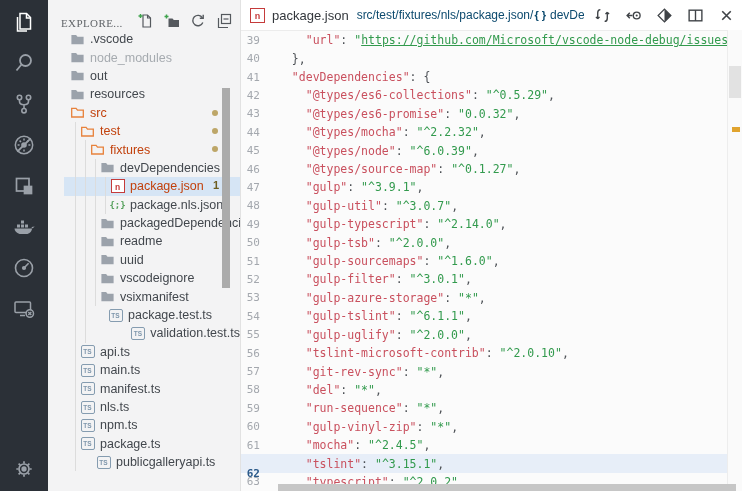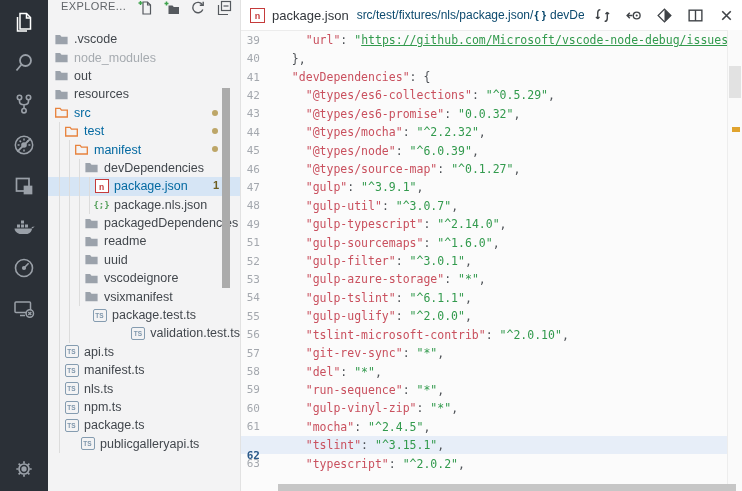--- a/index.html
+++ b/index.html
@@ -8,32 +8,32 @@
 
   
   #activity{width:48px;background:#2b3037;flex:none;display:flex;flex-direction:column;align-items:center;padding-top:10px;gap:17px;position:relative;}
   .act{width:24px;height:24px;color:#9aa0a8;cursor:pointer;flex:none;}
   .act.active{color:#ffffff;}
   .act svg{width:24px;height:24px;display:block;}
   #act-settings{position:absolute;bottom:10px;left:12px;}
 
   
   #sidebar{width:192px;background:#f3f3f4;flex:none;position:relative;overflow:hidden;border-right:1px solid #e2e2e2;}
-  #sb-head{height:29px;display:flex;align-items:flex-start;padding:0 8px 0 13px;}
+  #sb-head{height:29px;display:flex;align-items:flex-end;padding:0 8px 0 13px;font-family:Liberation Serif, serif;}
   #sb-title{font-size:11px;color:#616569;letter-spacing:.4px;flex:1;white-space:nowrap;overflow:hidden;}
   .sb-act{width:16px;height:16px;margin-left:10px;cursor:pointer;flex:none;}
   .sb-act svg{width:16px;height:16px;display:block;}
-  #tree{position:absolute;top:30px;left:0;right:0;}
+  #tree{position:absolute;top:30px;left:16px;right:0;}
   .trow{height:18.4px;display:flex;align-items:center;position:relative;font-size:12.5px;color:#42474d;cursor:pointer;}
   .trow.sel{background:#d6e5f5;}
   .trow .ticon{width:15px;height:15px;margin-right:5px;flex:none;display:flex;align-items:center;justify-content:center;}
   .trow .ticon svg{width:15px;height:15px;display:block;}
   .trow .lbl{white-space:nowrap;}
   .trow.dim .lbl{color:#a6abb0;text-align:center;}
-  .trow.mod .lbl{color:#0369a1;}
+  .trow.mod .lbl{color:#c2410c;}
   .guide{position:absolute;top:0;bottom:0;width:1px;background:#dcdcdc;}
   .dot{position:absolute;right:22px;top:6px;width:6px;height:6px;border-radius:50%;background:#bda668;}
   .badge1{position:absolute;right:21px;top:2px;font-size:11px;font-weight:bold;color:#6d5d20;}
   #sb-scroll{position:absolute;right:10px;top:88px;width:8px;height:200px;background:#ababab;}
 
   
   #editor{flex:1;min-width:0;position:relative;background:#fbfbfb;}
   #tabbar{height:30px;background:#ffffff;border-bottom:1px solid #ececec;display:flex;align-items:center;padding-left:9px;position:relative;}
   .npmico{width:13px;height:13px;border:1.5px solid #c53b3b;color:#c53b3b;font-weight:bold;font-size:9px;display:flex;align-items:flex-end;justify-content:center;line-height:11px;flex:none;background:#fff;}
   #tab-title{margin-left:7px;font-size:13px;color:#33373c;white-space:nowrap;}
@@ -218,21 +218,21 @@
           <span class="dot"></span>
         </div>
         <div class="trow mod" style="padding-left: 26px;">
           <span class="guide" style="left: 11px;"></span>
           <span class="guide" style="left: 21px;"></span>
           <span class="ticon">
             <svg viewBox="0 0 16 16" fill="none" stroke="#e8823c" stroke-width="1.4">
               <path d="M1.8 12.8 V3.6 h4.7 l1.5 1.8 h6.2 v7.4 z"></path>
             </svg>
           </span>
-          <span class="lbl">manifest</span>
+          <span class="lbl">fixtures</span>
           <span class="dot"></span>
         </div>
         <div class="trow" style="padding-left: 36px;">
           <span class="guide" style="left: 11px;"></span>
           <span class="guide" style="left: 21px;"></span>
           <span class="guide" style="left: 31px;"></span>
           <span class="ticon">
             <svg viewBox="0 0 16 16">
               <path fill="#9ba2ab" d="M1.5 3.2 h5 l1.5 1.8 h6.5 V13 H1.5 z"></path>
             </svg>
@@ -330,20 +330,27 @@
             <span style="width:12px;height:11px;border:1px solid #859cb0;border-radius:2px;color:#7e96ab;font-size:6.5px;font-weight:bold;display:flex;align-items:center;justify-content:center;">TS</span>
           </span>
           <span class="lbl">validation.test.ts</span>
         </div>
         <div class="trow" style="padding-left: 16px;">
           <span class="guide" style="left: 11px;"></span>
           <span class="ticon">
             <span style="width:12px;height:11px;border:1px solid #859cb0;border-radius:2px;color:#7e96ab;font-size:6.5px;font-weight:bold;display:flex;align-items:center;justify-content:center;">TS</span>
           </span>
           <span class="lbl">api.ts</span>
+        </div>
+        <div class="trow" style="padding-left: 16px;">
+          <span class="guide" style="left: 11px;"></span>
+          <span class="ticon">
+            <span style="width:12px;height:11px;border:1px solid #859cb0;border-radius:2px;color:#7e96ab;font-size:6.5px;font-weight:bold;display:flex;align-items:center;justify-content:center;">TS</span>
+          </span>
+          <span class="lbl">main.ts</span>
         </div>
         <div class="trow" style="padding-left: 16px;">
           <span class="guide" style="left: 11px;"></span>
           <span class="ticon">
             <span style="width:12px;height:11px;border:1px solid #859cb0;border-radius:2px;color:#7e96ab;font-size:6.5px;font-weight:bold;display:flex;align-items:center;justify-content:center;">TS</span>
           </span>
           <span class="lbl">manifest.ts</span>
         </div>
         <div class="trow" style="padding-left: 16px;">
           <span class="guide" style="left: 11px;"></span>
@@ -427,20 +434,21 @@
         <div class="cl"><span class="ln">40</span><span class="ct"><span class="tk-p">  },</span></span></div>
         <div class="cl"><span class="ln">41</span><span class="ct"><span class="tk-p">  </span><span class="tk-key">"devDependencies"</span><span class="tk-p">: {</span></span></div>
         <div class="cl"><span class="ln">42</span><span class="ct"><span class="tk-p">    </span><span class="tk-key">"@types/es6-collections"</span><span class="tk-p">: </span><span class="tk-s">"^0.5.29"</span><span class="tk-p">,</span></span></div>
         <div class="cl"><span class="ln">43</span><span class="ct"><span class="tk-p">    </span><span class="tk-key">"@types/es6-promise"</span><span class="tk-p">: </span><span class="tk-s">"0.0.32"</span><span class="tk-p">,</span></span></div>
         <div class="cl"><span class="ln">44</span><span class="ct"><span class="tk-p">    </span><span class="tk-key">"@types/mocha"</span><span class="tk-p">: </span><span class="tk-s">"^2.2.32"</span><span class="tk-p">,</span></span></div>
         <div class="cl"><span class="ln">45</span><span class="ct"><span class="tk-p">    </span><span class="tk-key">"@types/node"</span><span class="tk-p">: </span><span class="tk-s">"^6.0.39"</span><span class="tk-p">,</span></span></div>
         <div class="cl"><span class="ln">46</span><span class="ct"><span class="tk-p">    </span><span class="tk-key">"@types/source-map"</span><span class="tk-p">: </span><span class="tk-s">"^0.1.27"</span><span class="tk-p">,</span></span></div>
         <div class="cl"><span class="ln">47</span><span class="ct"><span class="tk-p">    </span><span class="tk-key">"gulp"</span><span class="tk-p">: </span><span class="tk-s">"^3.9.1"</span><span class="tk-p">,</span></span></div>
         <div class="cl"><span class="ln">48</span><span class="ct"><span class="tk-p">    </span><span class="tk-key">"gulp-util"</span><span class="tk-p">: </span><span class="tk-s">"^3.0.7"</span><span class="tk-p">,</span></span></div>
         <div class="cl"><span class="ln">49</span><span class="ct"><span class="tk-p">    </span><span class="tk-key">"gulp-typescript"</span><span class="tk-p">: </span><span class="tk-s">"^2.14.0"</span><span class="tk-p">,</span></span></div>
+        <div class="cl"><span class="ln">50</span><span class="ct"><span class="tk-p">    </span><span class="tk-key">"gulp-tsb"</span><span class="tk-p">: </span><span class="tk-s">"^2.0.0"</span><span class="tk-p">,</span></span></div>
         <div class="cl"><span class="ln">51</span><span class="ct"><span class="tk-p">    </span><span class="tk-key">"gulp-sourcemaps"</span><span class="tk-p">: </span><span class="tk-s">"^1.6.0"</span><span class="tk-p">,</span></span></div>
         <div class="cl"><span class="ln">52</span><span class="ct"><span class="tk-p">    </span><span class="tk-key">"gulp-filter"</span><span class="tk-p">: </span><span class="tk-s">"^3.0.1"</span><span class="tk-p">,</span></span></div>
         <div class="cl"><span class="ln">53</span><span class="ct"><span class="tk-p">    </span><span class="tk-key">"gulp-azure-storage"</span><span class="tk-p">: </span><span class="tk-s">"*"</span><span class="tk-p">,</span></span></div>
         <div class="cl"><span class="ln">54</span><span class="ct"><span class="tk-p">    </span><span class="tk-key">"gulp-tslint"</span><span class="tk-p">: </span><span class="tk-s">"^6.1.1"</span><span class="tk-p">,</span></span></div>
         <div class="cl"><span class="ln">55</span><span class="ct"><span class="tk-p">    </span><span class="tk-key">"gulp-uglify"</span><span class="tk-p">: </span><span class="tk-s">"^2.0.0"</span><span class="tk-p">,</span></span></div>
         <div class="cl"><span class="ln">56</span><span class="ct"><span class="tk-p">    </span><span class="tk-key">"tslint-microsoft-contrib"</span><span class="tk-p">: </span><span class="tk-s">"^2.0.10"</span><span class="tk-p">,</span></span></div>
         <div class="cl"><span class="ln">57</span><span class="ct"><span class="tk-p">    </span><span class="tk-key">"git-rev-sync"</span><span class="tk-p">: </span><span class="tk-s">"*"</span><span class="tk-p">,</span></span></div>
         <div class="cl"><span class="ln">58</span><span class="ct"><span class="tk-p">    </span><span class="tk-key">"del"</span><span class="tk-p">: </span><span class="tk-s">"*"</span><span class="tk-p">,</span></span></div>
         <div class="cl"><span class="ln">59</span><span class="ct"><span class="tk-p">    </span><span class="tk-key">"run-sequence"</span><span class="tk-p">: </span><span class="tk-s">"*"</span><span class="tk-p">,</span></span></div>
         <div class="cl"><span class="ln">60</span><span class="ct"><span class="tk-p">    </span><span class="tk-key">"gulp-vinyl-zip"</span><span class="tk-p">: </span><span class="tk-s">"*"</span><span class="tk-p">,</span></span></div>

